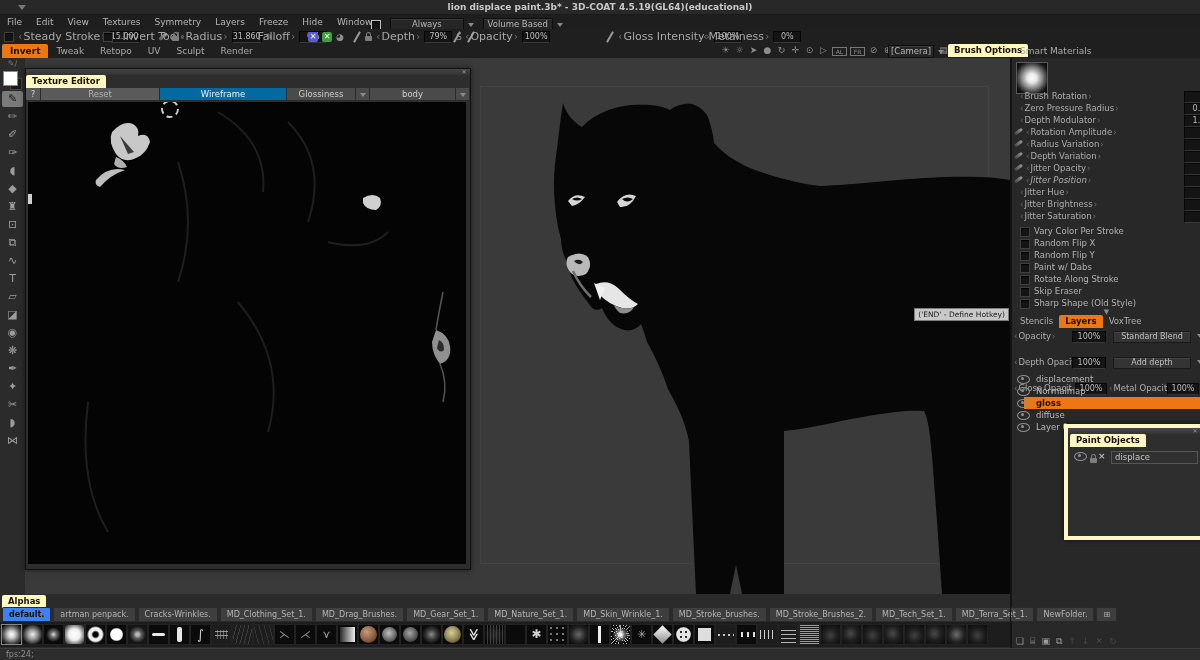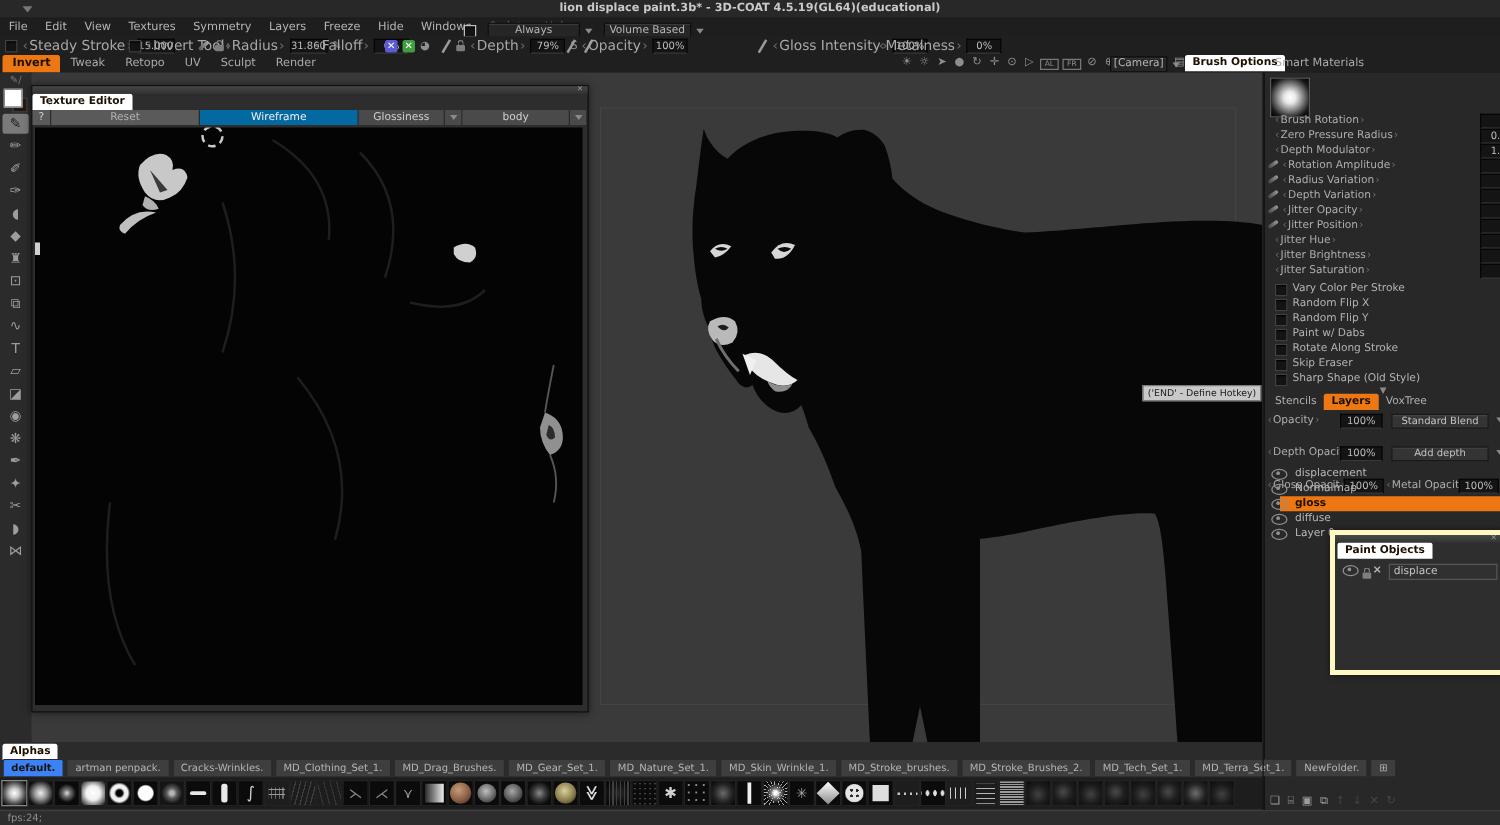--- a/index.html
+++ b/index.html
@@ -47,21 +47,21 @@
   
   #viewport{left:25px;top:58px;width:985px;height:536px;background:#3a3a3a;overflow:hidden}
   #vframe{left:455px;top:28px;width:507px;height:476px;border:1px solid #434343}
   #tooltip{right:1px;top:250px;height:11px;background:#c9c9c9;border:1px solid #7c7c7c;color:#1b1b1b;
     font-size:7.5px;line-height:11px;padding:0 3px;white-space:nowrap;z-index:5}
   
   #texeditor{left:25px;top:68px;width:444px;height:500px;background:#2d2d2d;border:1px solid #111;box-shadow:0 0 6px rgba(0,0,0,.5);z-index:4}
   #te-drag{height:6px;background:linear-gradient(#454545,#333);position:relative}
   #te-close{position:absolute;right:2px;top:0;width:8px;height:6px;color:#999;font-size:6px;line-height:6px;text-align:center}
   #te-tab{height:13px}
-  .ptab{display:inline-block;background:#ffffff;color:#1d1000;font-weight:bold;font-size:8.5px;height:13px;line-height:13px;padding:0 6px;border-radius:2px 2px 0 0}
+  .ptab{display:inline-block;background:#fef9c3;color:#1d1000;font-weight:bold;font-size:8.5px;height:13px;line-height:13px;padding:0 6px;border-radius:2px 2px 0 0}
   #te-btnrow{height:13px;display:flex}
   .tebtn{height:12px;line-height:12px;text-align:center;font-size:8.5px;border-right:1px solid #2a2a2a}
   #te-canvas{position:relative;margin:1px 2px;width:438px;height:462px;background:#040404}
   
   #rightpanel{left:1011px;top:58px;width:189px;height:590px;background:#282828;border-left:1px solid #131313}
   #brushpreview{left:4px;top:4px;width:30px;height:30px;border:1px solid #5a5a5a;
     background:radial-gradient(circle,#ffffff 0%,#e8e8e8 22%,#8a8a8a 48%,#1a1a1a 78%,#000 100%),#000}
   .prow{position:relative;height:12px}
   .plabel{position:absolute;left:8px;top:0;line-height:12px;color:#adadad;font-size:8.5px;white-space:nowrap}
   .plabel::before{content:"‹";color:#6e6e6e;margin-right:1px}
@@ -370,21 +370,21 @@
         <span class="plabel" style="left: 14px;">Depth Variation</span>
         <span class="val pval">0</span>
       </div>
       <div class="prow">
         <span class="pbrush"></span>
         <span class="plabel" style="left: 14px;">Jitter Opacity</span>
         <span class="val pval">0</span>
       </div>
       <div class="prow">
         <span class="pbrush"></span>
-        <span class="plabel" style="left: 14px;">Jitter Position</span>
+        <span class="plabel" style="left: 14px; font-style: italic;">Jitter Position</span>
         <span class="val pval">0</span>
       </div>
       <div class="prow">
         <span class="plabel">Jitter Hue</span>
         <span class="val pval">0</span>
       </div>
       <div class="prow">
         <span class="plabel">Jitter Brightness</span>
         <span class="val pval">0</span>
       </div>

